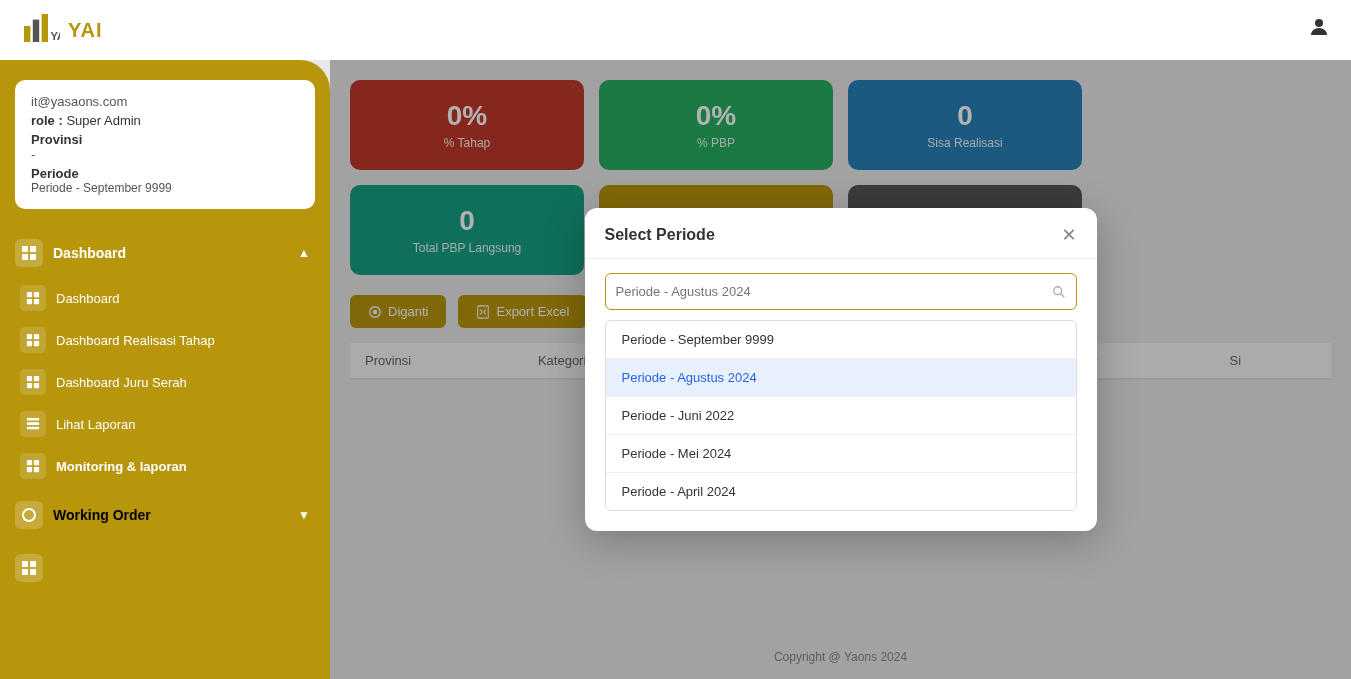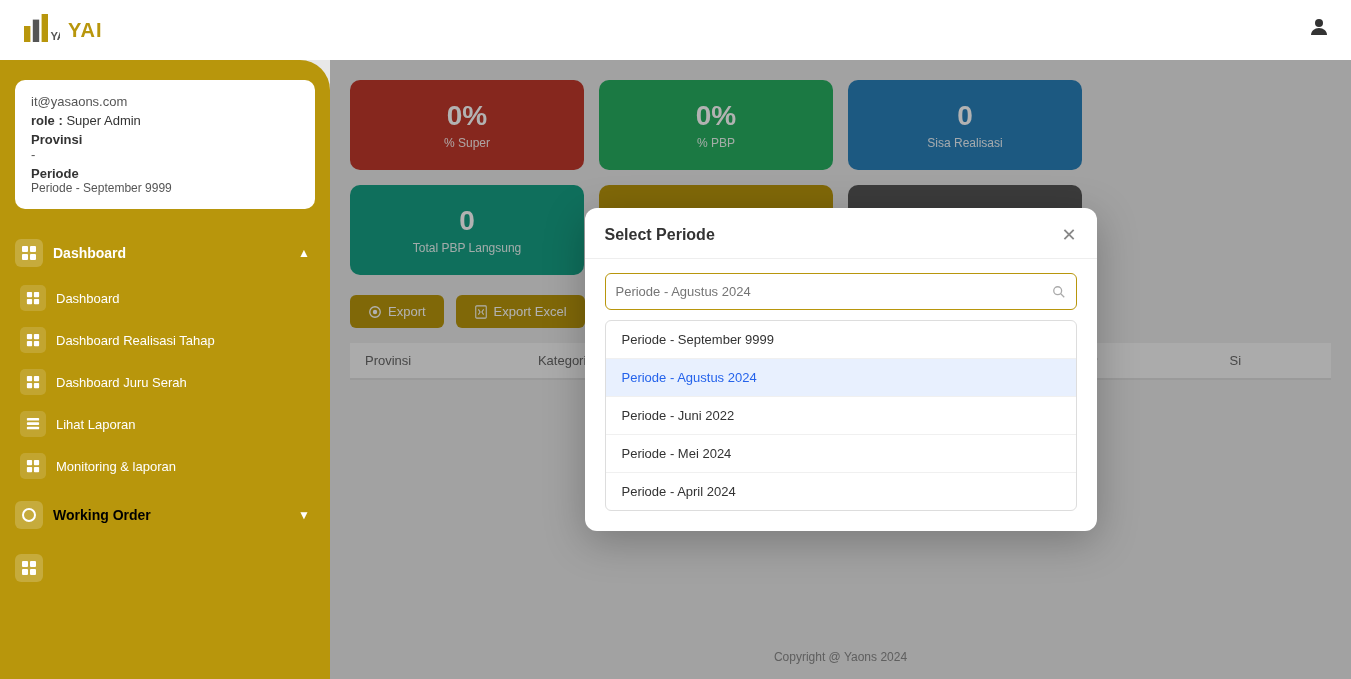--- a/index.html
+++ b/index.html
@@ -439,21 +439,21 @@
       </div>
       <div class="sidebar-sub-item">
         <div class="sub-icon-box">
           <svg viewBox="0 0 16 16">
               <rect x="1" y="1" width="6" height="6" rx="1"></rect>
               <rect x="9" y="1" width="6" height="6" rx="1"></rect>
               <rect x="1" y="9" width="6" height="6" rx="1"></rect>
               <rect x="9" y="9" width="6" height="6" rx="1"></rect>
             </svg>
         </div>
-        <span style="font-weight:normal;">Monitoring &amp; laporan</span>
+        <span style="font-weight:bold;">Monitoring &amp; laporan</span>
       </div>
     </div>
 
     <div class="sidebar-group-header2">
       <div class="group-left">
         <div class="sidebar-icon-box">
           <svg viewBox="0 0 16 16" fill="#fff">
               <path d="M8 1a7 7 0 100 14A7 7 0 008 1zm0 2a5 5 0 110 10A5 5 0 018 3z"></path>
             </svg>
         </div>
@@ -473,21 +473,21 @@
       </div>
     </div>
   </div>
 
   <div class="main-content">
 
     <div style="display:grid; grid-template-columns: repeat(4,1fr); gap:15px; margin-bottom:15px;">
 
       <div class="stat-card card-red">
         <span class="stat-num">0%</span>
-        <span class="stat-label">% Super</span>
+        <span class="stat-label">% Tahap</span>
       </div>
       <div class="stat-card card-green">
         <span class="stat-num">0%</span>
         <span class="stat-label">% PBP</span>
       </div>
       <div class="stat-card card-blue">
         <span class="stat-num">0</span>
         <span class="stat-label">Sisa Realisasi</span>
       </div>
 
@@ -509,21 +509,21 @@
       </div>
       <div style="background:transparent;"></div>
     </div>
 
     <div class="table-toolbar">
       <button class="tb-btn">
         <svg viewBox="0 0 16 16">
             <circle cx="8" cy="8" r="6" stroke="#fff" stroke-width="1.5" fill="none"></circle>
             <circle cx="8" cy="8" r="2.5" fill="#fff"></circle>
           </svg>
-        <span>Export</span>
+        <span>Diganti</span>
       </button>
       <button class="tb-btn">
         <svg viewBox="0 0 16 16">
             <rect x="2" y="1" width="12" height="14" rx="1" fill="none" stroke="#fff" stroke-width="1.2"></rect>
             <path d="M5 5l2 3-2 3M11 5l-2 3 2 3" stroke="#fff" stroke-width="1.2" fill="none"></path>
           </svg>
         <span>Export Excel</span>
       </button>
       <button class="tb-btn">
         <svg viewBox="0 0 16 16">

